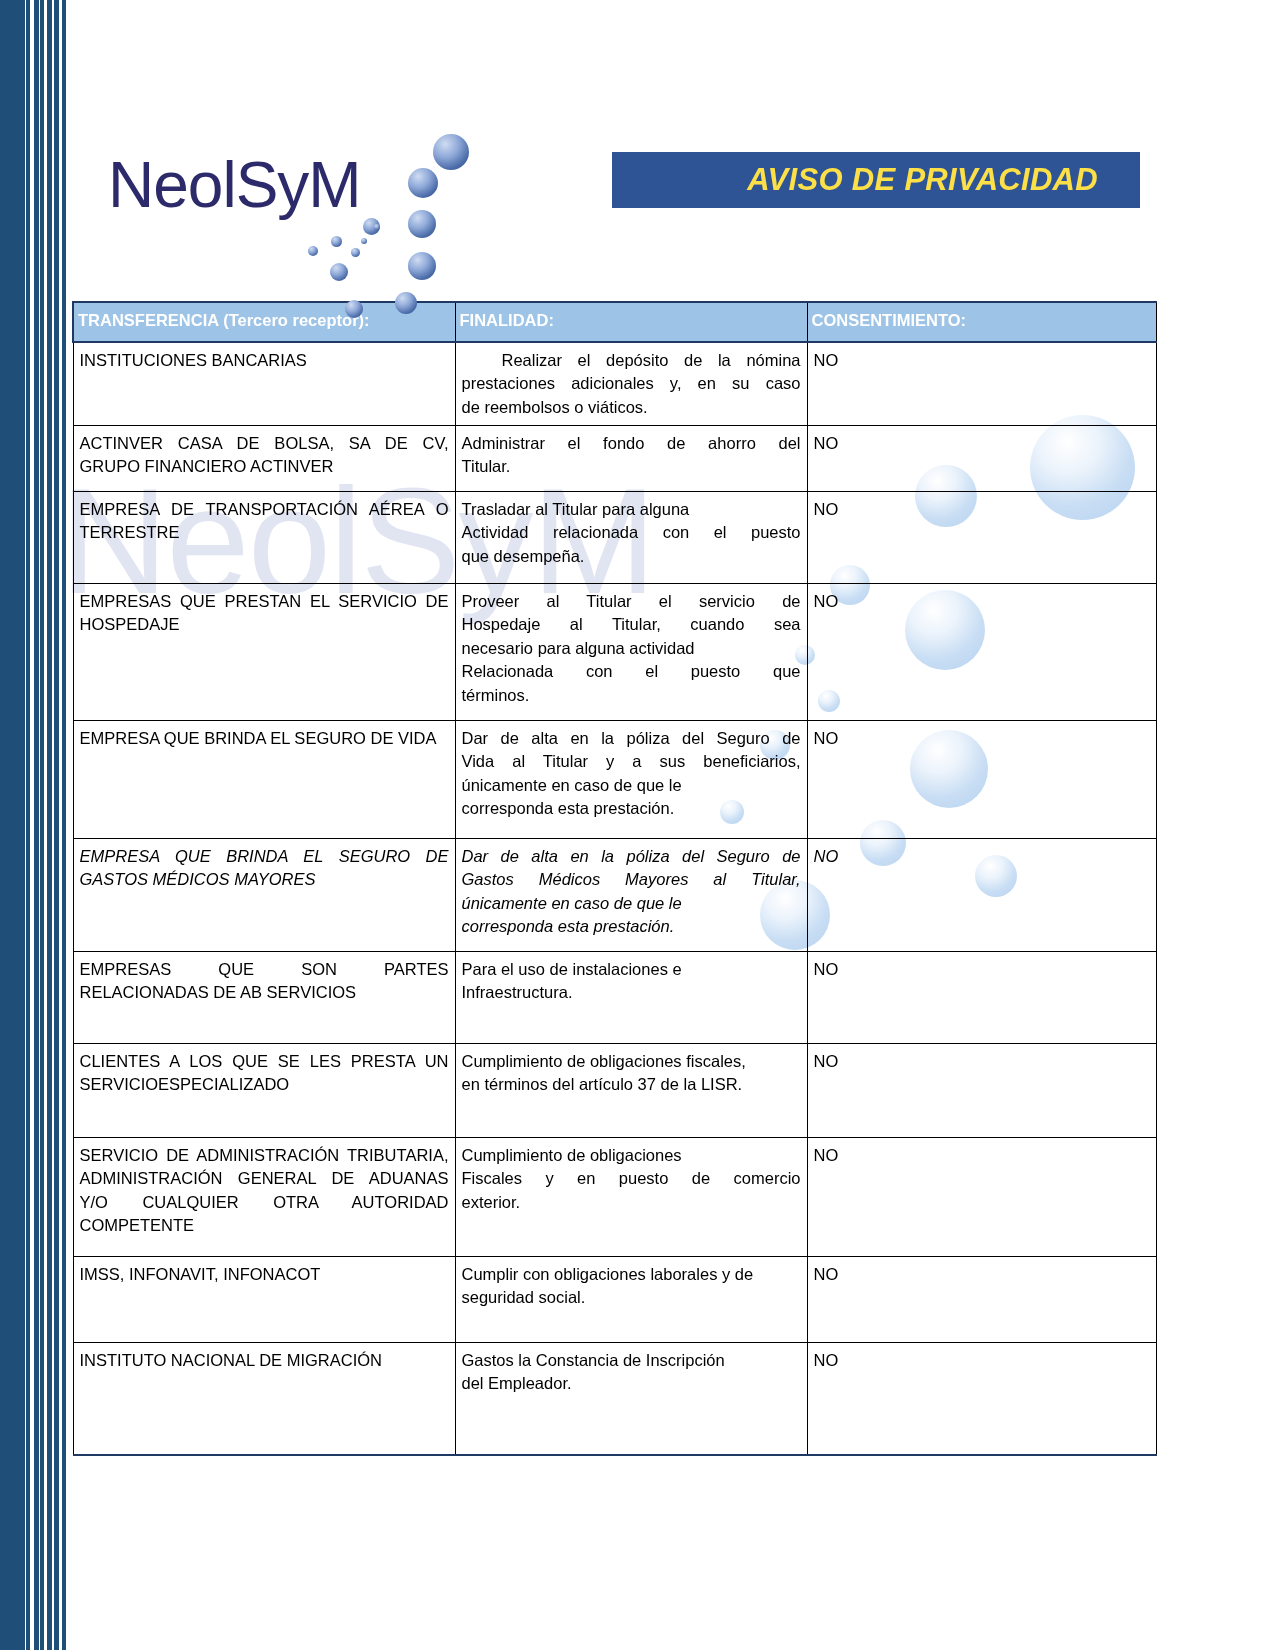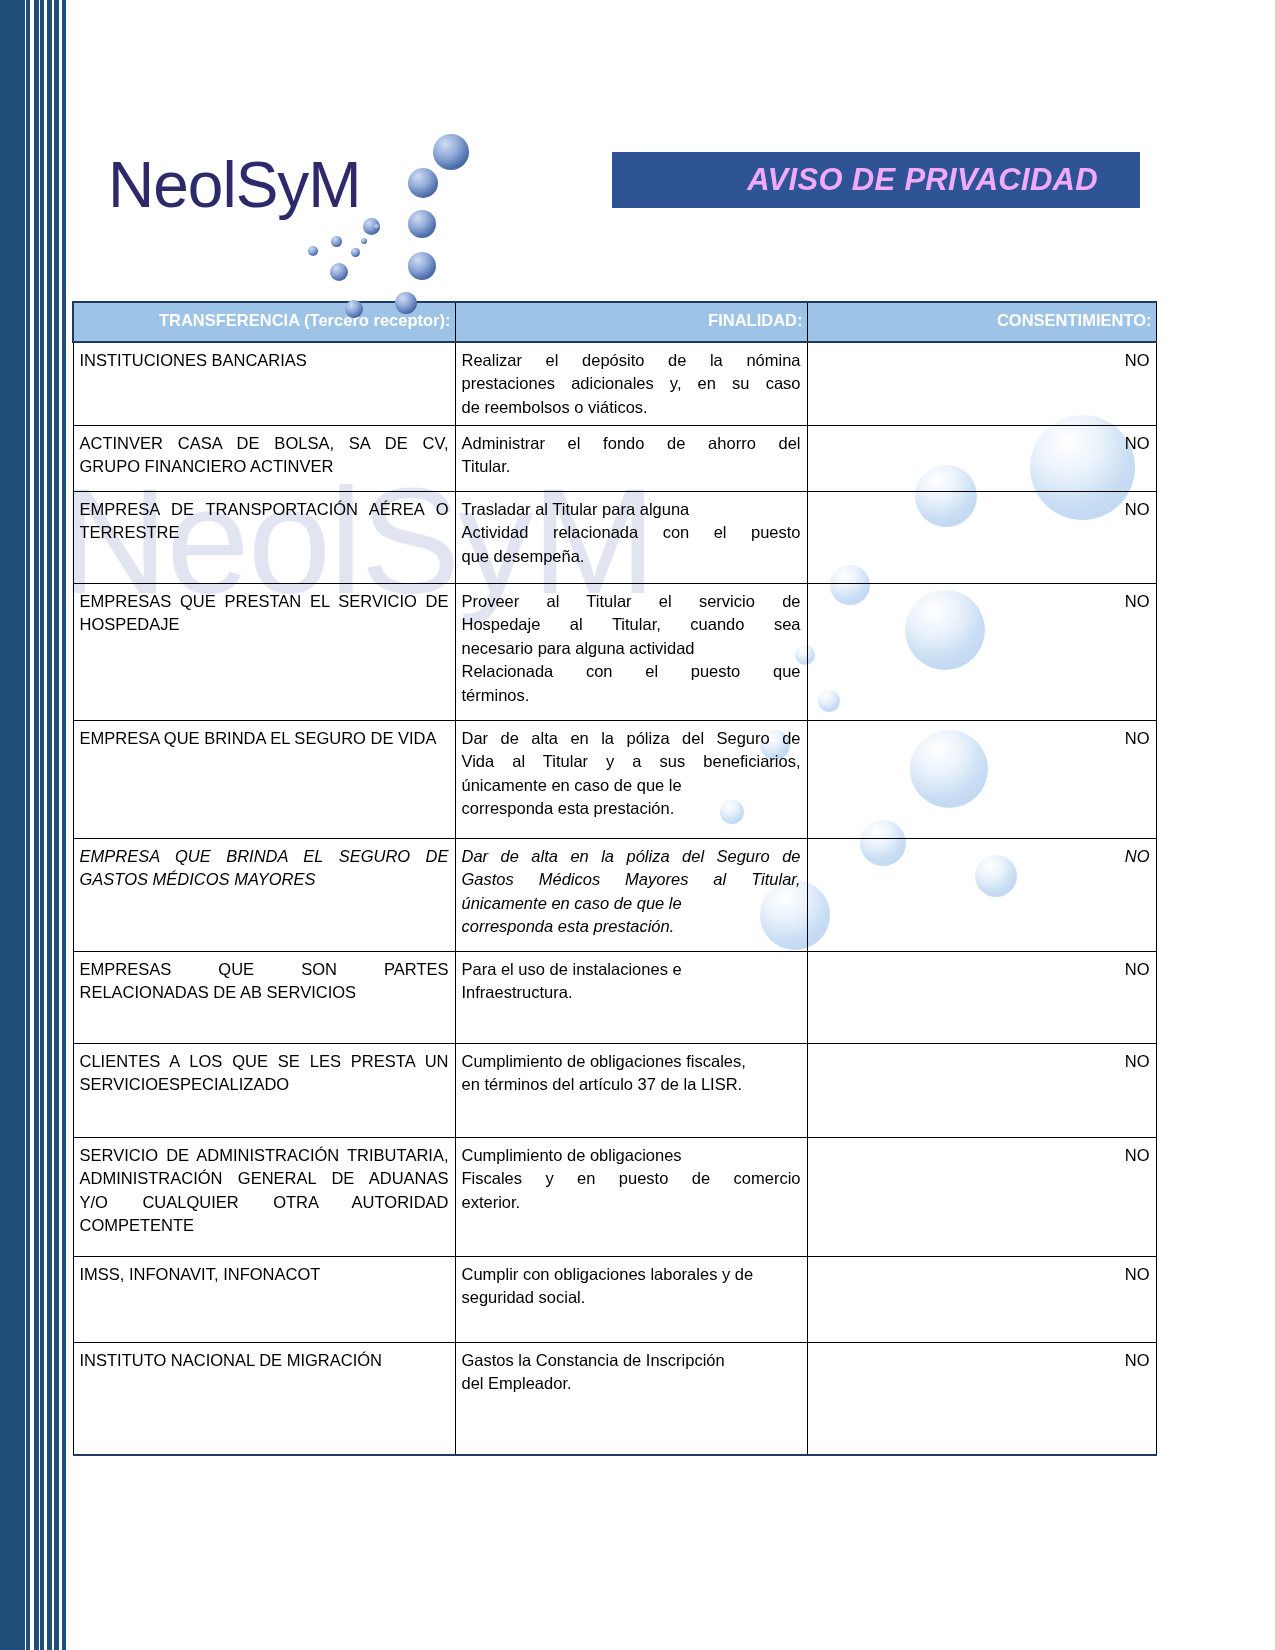--- a/index.html
+++ b/index.html
@@ -69,21 +69,21 @@
     width: 528px;
     height: 56px;
     background: #2e5496;
     z-index: 6;
   }
   .banner-title {
     position: absolute;
     right: 42px;
     top: 50%;
     transform: translateY(-50%);
-    color: #f0abfc;
+    color: #fde047;
     font-size: 31px;
     font-style: italic;
     font-weight: bold;
     letter-spacing: 0.3px;
     white-space: nowrap;
   }
 
   
   .watermark {
     position: absolute;
@@ -132,21 +132,21 @@
   table.priv th, table.priv td {
     border: 1px solid #000000;
     vertical-align: top;
     padding: 6px;
   }
   table.priv thead th {
     background: #9dc3e6;
     color: #ffffff;
     font-size: 16.5px;
     font-weight: bold;
-    text-align: right;
+    text-align: left;
     padding: 7px 4px 9px 4px;
     line-height: 1.32;
     border-bottom: 2px solid #1f3864;
     margin-left: 24px;
   }
   table.priv thead th.h-first { border-left: 2px solid #1f3864; border-top: 2px solid #1f3864; }
   table.priv thead th.h-mid  { border-top: 2px solid #1f3864; }
   table.priv thead th.h-last { border-right: 1px solid #000; border-top: 2px solid #1f3864; }
 
   .col-a { width: 382px; }
@@ -162,21 +162,21 @@
   td.cell-a {
     text-align: justify;
     text-align-last: left;
     border-left: 2px solid #1f3864;
   }
   td.cell-b {
     text-align: justify;
     text-align-last: left;
   }
   td.cell-c {
-    text-align: right;
+    text-align: left;
     padding-top: 5px;
   }
   tr:last-child td { border-bottom: 2px solid #1f3864; }
 
   td.cell p {
     margin: 0;
     padding: 0;
   }
   td.cell p.nj { text-align: left; }
 
@@ -246,21 +246,21 @@
         <tr>
           <th class="h-first">TRANSFERENCIA (Tercero receptor):</th>
           <th class="h-mid">FINALIDAD:</th>
           <th class="h-last">CONSENTIMIENTO:</th>
         </tr>
       </thead>
       <tbody id="tbody">
           <tr style="height: 72px;">
             <td class="cell cell-a">INSTITUCIONES BANCARIAS</td>
             <td class="cell cell-b">
-              <p style="text-align: justify; text-align-last: justify;">Realizar el depósito de la nómina</p>
+              <p style="text-align: justify; text-align-last: justify; margin-left: 40px;">Realizar el depósito de la nómina</p>
               <p style="text-align: justify; text-align-last: justify;">prestaciones adicionales y, en su caso</p>
               <p class="nj">de reembolsos o viáticos.</p>
             </td>
             <td class="cell cell-c">NO</td>
           </tr>
           <tr style="height: 66px;">
             <td class="cell cell-a">ACTINVER CASA DE BOLSA, SA DE CV, GRUPO FINANCIERO ACTINVER</td>
             <td class="cell cell-b">
               <p style="text-align: justify; text-align-last: justify;">Administrar el fondo de ahorro del</p>
               <p class="nj">Titular.</p>

